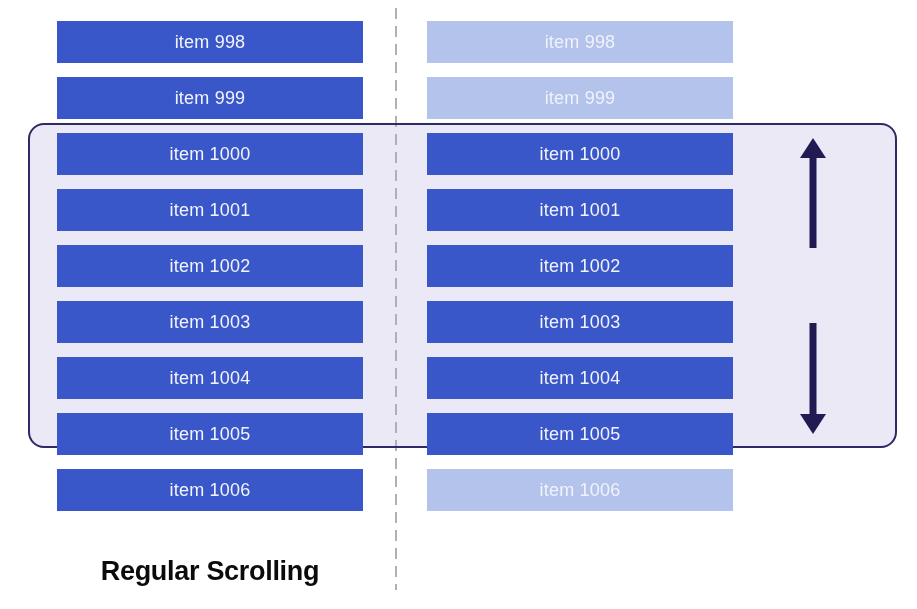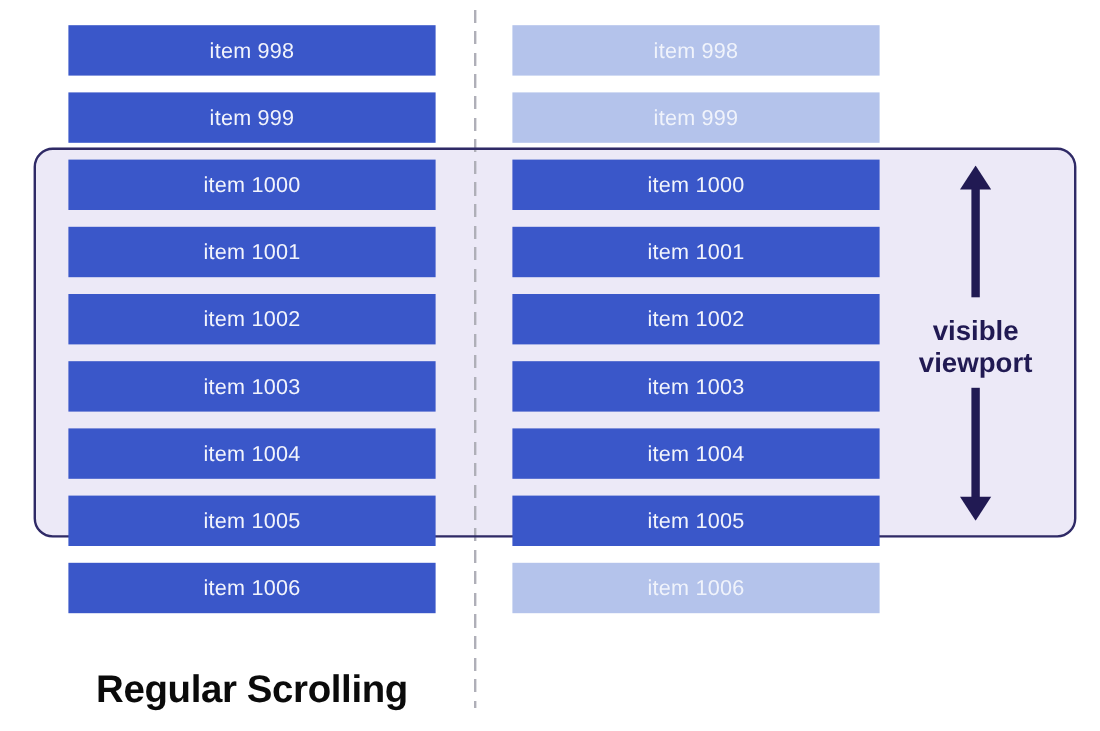--- a/index.html
+++ b/index.html
@@ -93,21 +93,21 @@
     color: var(--annotation);
     z-index: 5;
   }
 
   
   .caption {
     position: absolute;
     top: 556px;
     width: 320px;
     text-align: center;
-    font-size: 32px;
+    font-size: 27px;
     font-weight: bold;
     letter-spacing: -0.3px;
     color: var(--caption);
     z-index: 4;
   }
   .caption-left  { left: 50px; }
   .caption-right { left: 423px; }
 </style>
 </head>
 <body>
@@ -178,21 +178,20 @@
       <div class="bar virtual" style="top: 469px;">
         <span>item 1006</span>
       </div>
     </div>
 
   <svg class="arrow arrow-up" width="34" height="110" viewBox="0 0 34 110">
     <polygon points="17,0 4,20 30,20" fill="#211A53"></polygon>
     <rect x="13.5" y="17" width="7" height="93" fill="#211A53"></rect>
   </svg>
 
-  <div class="viewport-label">visible viewport</div>
 
   <svg class="arrow arrow-down" width="34" height="111" viewBox="0 0 34 111">
     <rect x="13.5" y="0" width="7" height="94" fill="#211A53"></rect>
     <polygon points="17,111 4,91 30,91" fill="#211A53"></polygon>
   </svg>
 
   <div class="caption caption-left">Regular Scrolling</div>
 
 
 </div>

